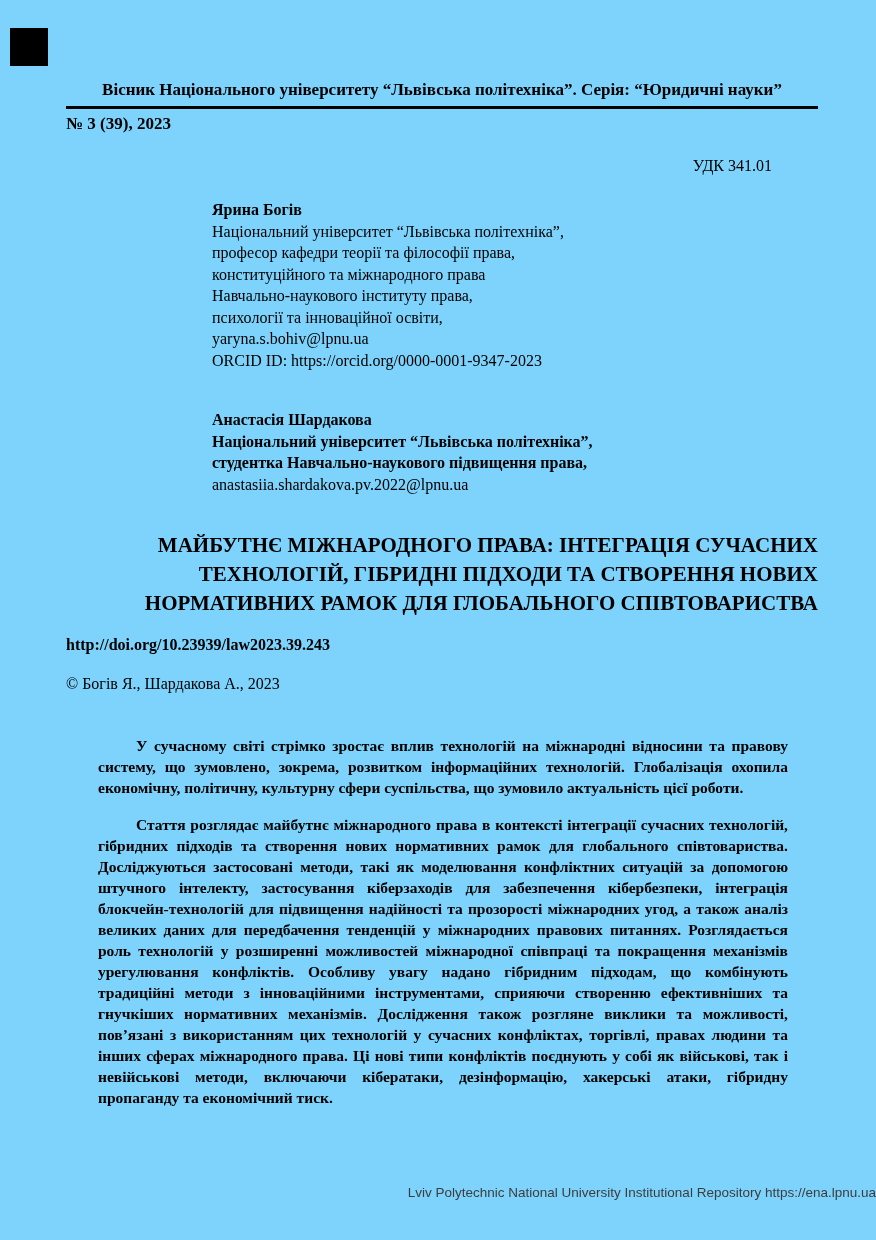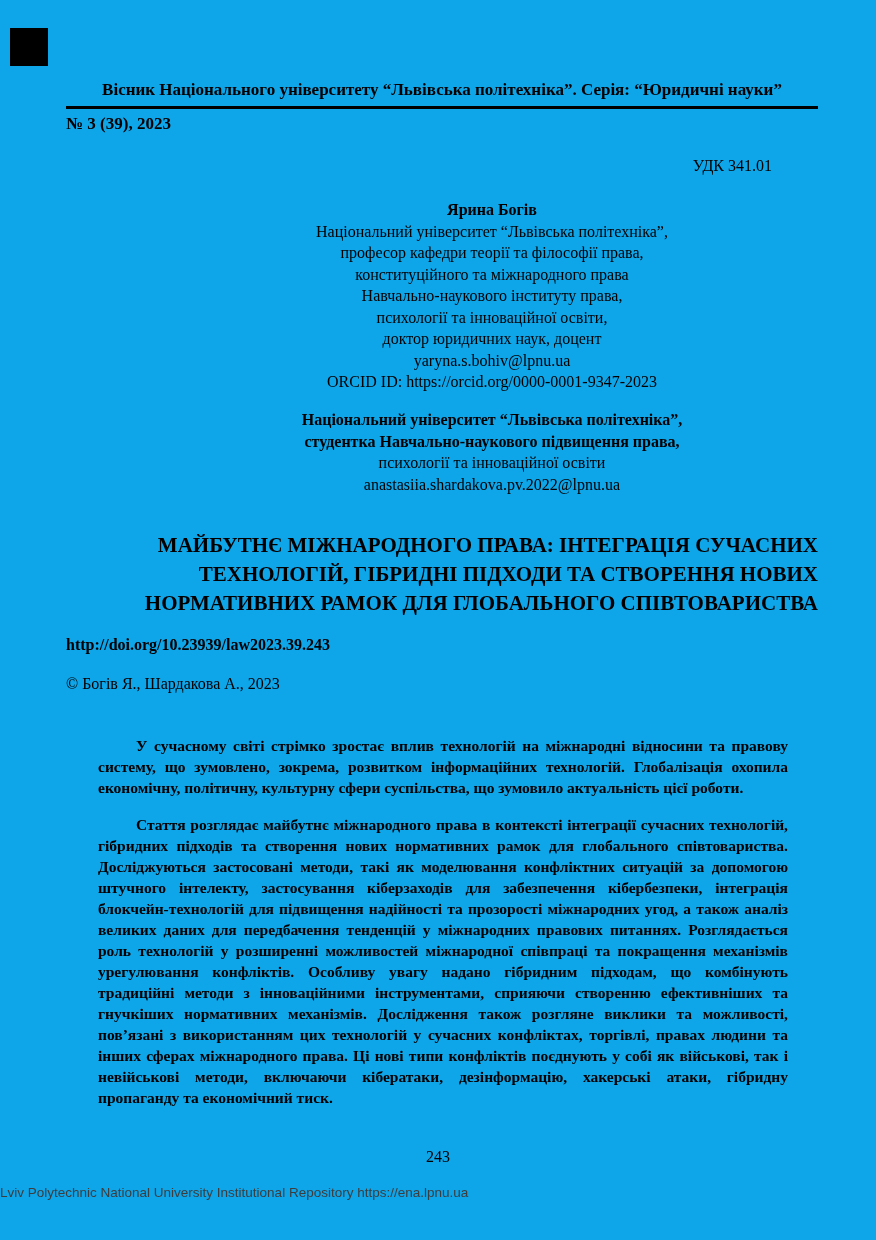--- a/index.html
+++ b/index.html
@@ -4,21 +4,21 @@
 <style>
   html, body {
     margin: 0;
     padding: 0;
     background: #ffffff;
   }
   .page {
     position: relative;
     width: 876px;
     height: 1240px;
-    background: #0ea5e9;
+    background: #7dd3fc;
     font-family: "Liberation Serif", serif;
     color: #000000;
     overflow: hidden;
   }
   .corner-artifact {
     position: absolute;
     left: 10px;
     top: 28px;
     width: 38px;
     height: 38px;
@@ -55,21 +55,21 @@
     top: 157px;
     right: 104px;
     font-weight: normal;
     font-size: 16px;
     text-align: right;
   }
   .author-block {
     position: absolute;
     right: 104px;
     width: 560px;
-    text-align: center;
+    text-align: left;
     font-size: 16px;
     line-height: 21.5px;
   }
   .author-block-1 { top: 199px; }
   .author-block-2 { top: 409px; }
   .a-line { white-space: nowrap; }
   .bold { font-weight: bold; }
   .article-title {
     position: absolute;
     top: 531px;
@@ -113,21 +113,21 @@
     left: 0;
     width: 100%;
     text-align: center;
     font-size: 16px;
   }
   .repo-footer {
     position: absolute;
     top: 1185px;
     left: 0;
     width: 100%;
-    text-align: left;
+    text-align: right;
     font-family: "Liberation Sans", sans-serif;
     font-size: 13.5px;
     color: #3d3d3d;
   }
 </style>
 </head>
 <body>
 
 <div class="page">
 
@@ -141,40 +141,38 @@
 
   <div class="udc">УДК 341.01</div>
 
   <div class="author-block author-block-1">
     <div class="a-line bold">Ярина Богів</div>
     <div class="a-line">Національний університет “Львівська політехніка”,</div>
     <div class="a-line">професор кафедри теорії та філософії права,</div>
     <div class="a-line">конституційного та міжнародного права</div>
     <div class="a-line">Навчально-наукового інституту права,</div>
     <div class="a-line">психології та інноваційної освіти,</div>
-    <div class="a-line">доктор юридичних наук, доцент</div>
     <div class="a-line">yaryna.s.bohiv@lpnu.ua</div>
     <div class="a-line">ORCID ID: https://orcid.org/0000-0001-9347-2023</div>
   </div>
 
   <div class="author-block author-block-2">
+    <div class="a-line bold">Анастасія Шардакова</div>
     <div class="a-line bold">Національний університет “Львівська політехніка”,</div>
     <div class="a-line bold">студентка Навчально-наукового підвищення права,</div>
-    <div class="a-line">психології та інноваційної освіти</div>
     <div class="a-line">anastasiia.shardakova.pv.2022@lpnu.ua</div>
   </div>
 
   <div class="article-title">МАЙБУТНЄ МІЖНАРОДНОГО ПРАВА: ІНТЕГРАЦІЯ СУЧАСНИХ ТЕХНОЛОГІЙ, ГІБРИДНІ ПІДХОДИ ТА СТВОРЕННЯ НОВИХ НОРМАТИВНИХ РАМОК ДЛЯ ГЛОБАЛЬНОГО СПІВТОВАРИСТВА</div>
 
   <div class="doi-line">http://doi.org/10.23939/law2023.39.243</div>
 
   <div class="copyright-line">© Богів Я., Шардакова А., 2023</div>
 
   <div class="abstract">
     <p>У сучасному світі стрімко зростає вплив технологій на міжнародні відносини та правову систему, що зумовлено, зокрема, розвитком інформаційних технологій. Глобалізація охопила економічну, політичну, культурну сфери суспільства, що зумовило актуальність цієї роботи.</p>
     <p>Стаття розглядає майбутнє міжнародного права в контексті інтеграції сучасних технологій, гібридних підходів та створення нових нормативних рамок для глобального співтовариства. Досліджуються застосовані методи, такі як моделювання конфліктних ситуацій за допомогою штучного інтелекту, застосування кіберзаходів для забезпечення кібербезпеки, інтеграція блокчейн-технологій для підвищення надійності та прозорості міжнародних угод, а також аналіз великих даних для передбачення тенденцій у міжнародних правових питаннях. Розглядається роль технологій у розширенні можливостей міжнародної співпраці та покращення механізмів урегулювання конфліктів. Особливу увагу надано гібридним підходам, що комбінують традиційні методи з інноваційними інструментами, сприяючи створенню ефективніших та гнучкіших нормативних механізмів. Дослідження також розгляне виклики та можливості, пов’язані з використанням цих технологій у сучасних конфліктах, торгівлі, правах людини та інших сферах міжнародного права. Ці нові типи конфліктів поєднують у собі як військові, так і невійськові методи, включаючи кібератаки, дезінформацію, хакерські атаки, гібридну пропаганду та економічний тиск.</p>
   </div>
 
-  <div class="page-number">243</div>
 
   <div class="repo-footer">Lviv Polytechnic National University Institutional Repository https://ena.lpnu.ua</div>
 
 </div>
 
 </body></html>

